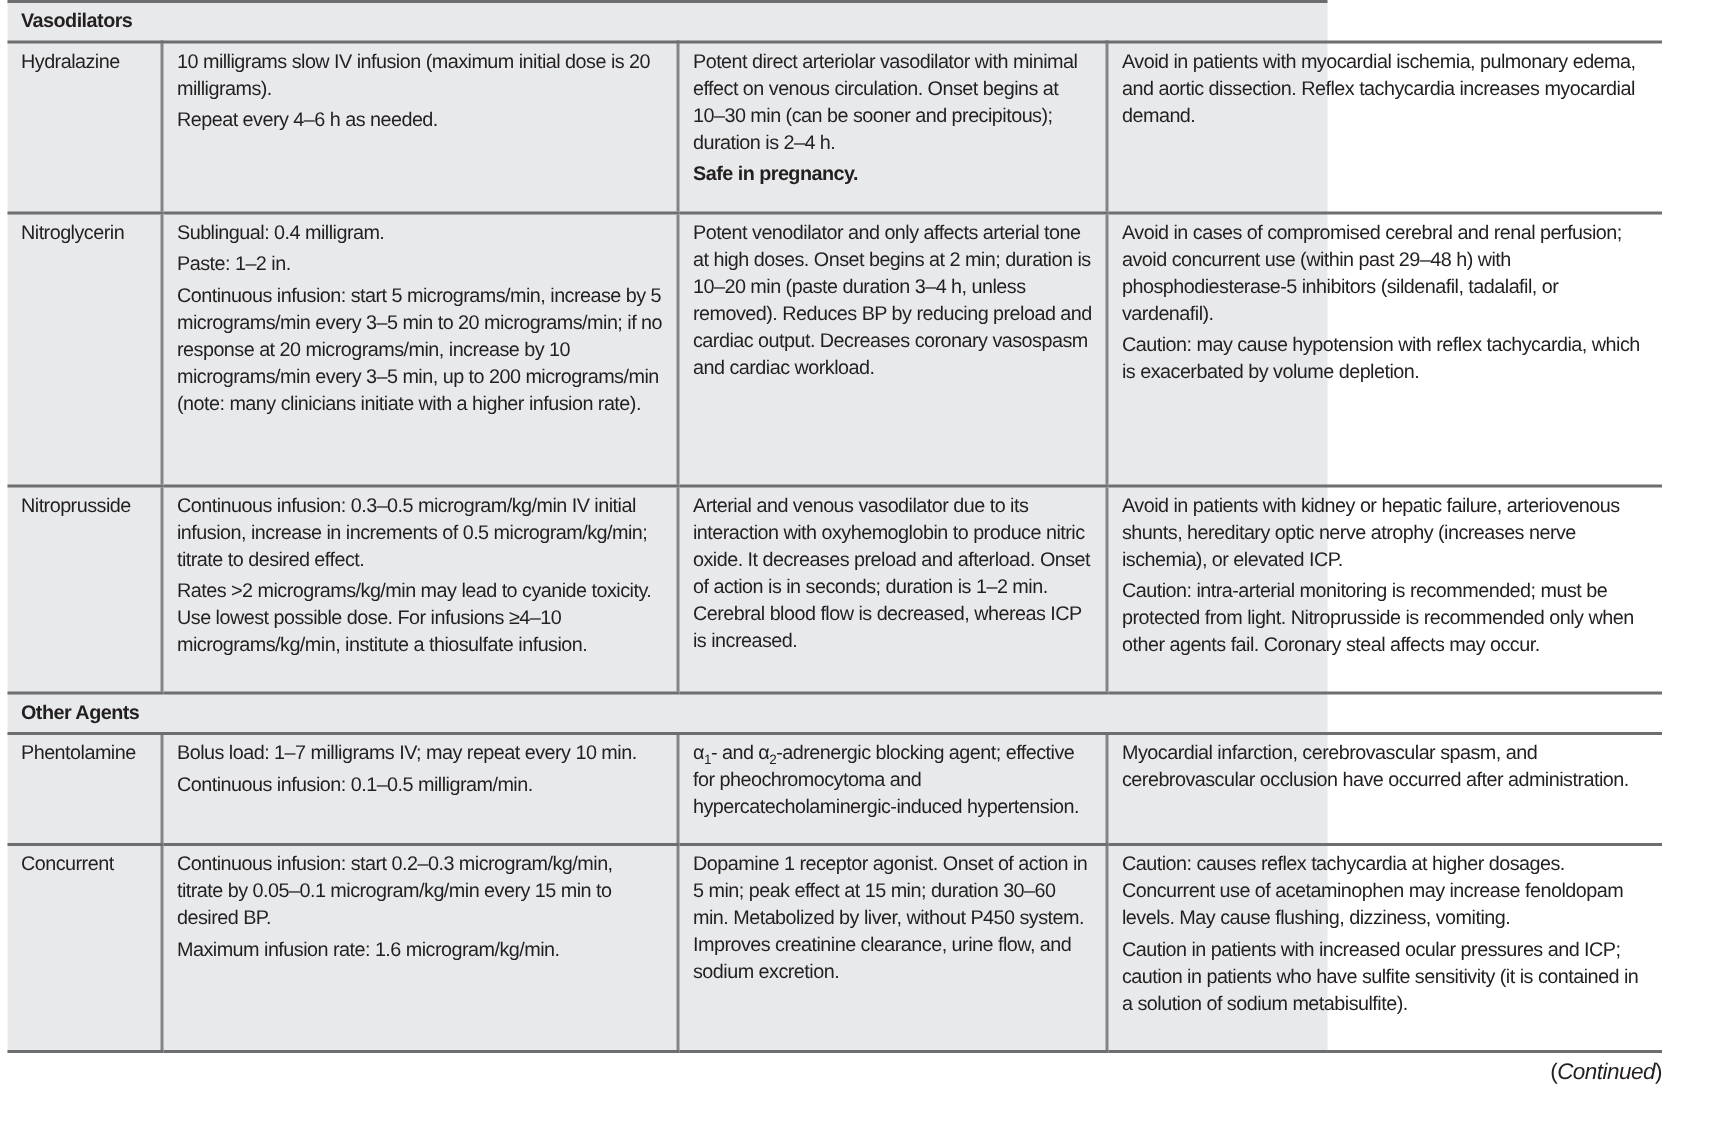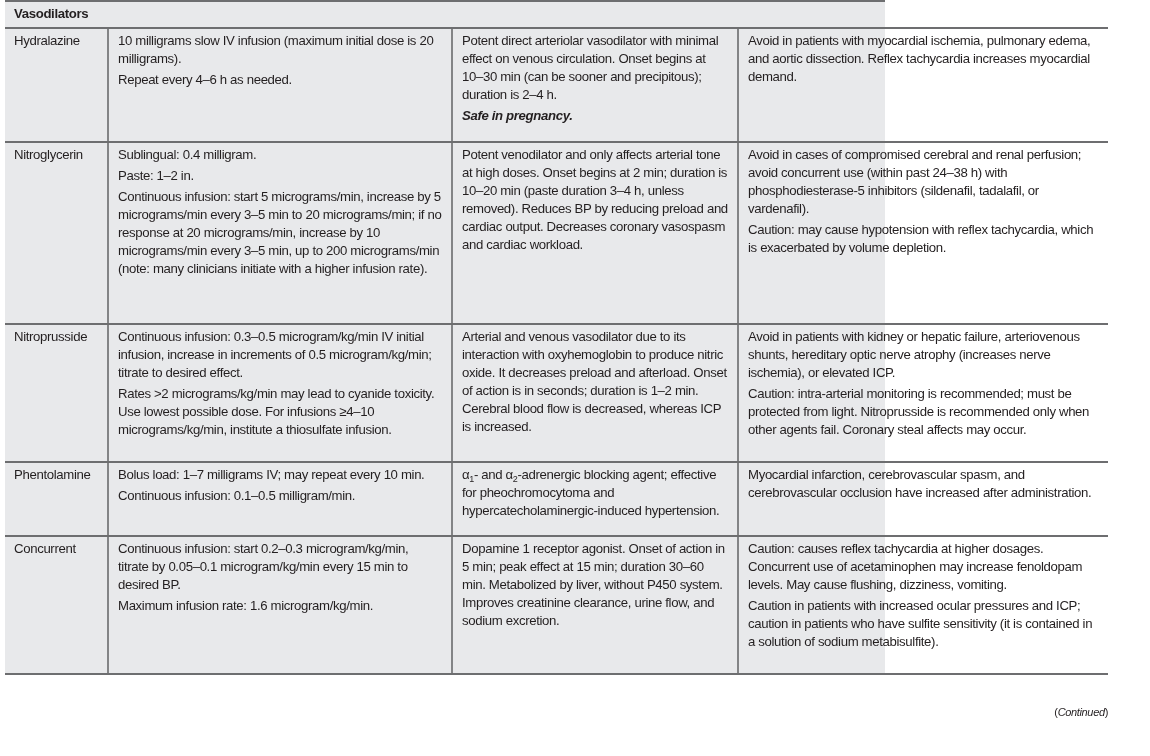--- a/index.html
+++ b/index.html
@@ -45,36 +45,35 @@
       height: 20px;
     }
     td p {
       margin: 0 0 3px 0;
     }
     td p:last-child {
       margin-bottom: 0;
     }
     .bold {
       font-weight: bold;
-      font-style: italic;
     }
     col.c1 { width: 103px; }
     col.c2 { width: 344px; }
     col.c3 { width: 286px; }
     col.c4 { width: 370px; }
     .row-hydralazine td { height: 106px; }
     .row-nitroglycerin td { height: 174px; margin-top: 24px; }
     .row-nitroprusside td { height: 130px; margin-top: 16px; }
     .row-phentolamine td { height: 66px; }
     .row-fenoldopam td { height: 130px; }
     .continued {
       position: absolute;
       right: 42px;
       top: 706px;
-      font-size: 11px;
+      font-size: 15px;
       letter-spacing: -0.35px;
     }
     .continued i { font-style: italic; }
     sub { font-size: 9px; vertical-align: -3px; line-height: 0; }
   </style>
 </head>
 <body>
 
 <div class="table-wrap">
   <table>
@@ -109,52 +108,55 @@
         <td>Nitroglycerin</td>
         <td>
           <p>Sublingual: 0.4 milligram.</p>
           <p>Paste: 1–2 in.</p>
           <p>Continuous infusion: start 5 micrograms/min, increase by 5 micrograms/min every 3–5 min to 20 micrograms/min; if no response at 20 micrograms/min, increase by 10 micrograms/min every 3–5 min, up to 200 micrograms/min (note: many clinicians initiate with a higher infusion rate).</p>
         </td>
         <td>
           <p>Potent venodilator and only affects arterial tone at high doses. Onset begins at 2 min; duration is 10–20 min (paste duration 3–4 h, unless removed). Reduces BP by reducing preload and cardiac output. Decreases coronary vasospasm and cardiac workload.</p>
         </td>
         <td>
-          <p>Avoid in cases of compromised cerebral and renal perfusion; avoid concurrent use (within past 24–38 h) with phosphodiesterase-5 inhibitors (sildenafil, tadalafil, or vardenafil).</p>
+          <p>Avoid in cases of compromised cerebral and renal perfusion; avoid concurrent use (within past 29–48 h) with phosphodiesterase-5 inhibitors (sildenafil, tadalafil, or vardenafil).</p>
           <p>Caution: may cause hypotension with reflex tachycardia, which is exacerbated by volume depletion.</p>
         </td>
       </tr>
 
       <tr class="row-nitroprusside">
         <td>Nitroprusside</td>
         <td>
           <p>Continuous infusion: 0.3–0.5 microgram/kg/min IV initial infusion, increase in increments of 0.5 microgram/kg/min; titrate to desired effect.</p>
           <p>Rates &gt;2 micrograms/kg/min may lead to cyanide toxicity. Use lowest possible dose. For infusions ≥4–10 micrograms/kg/min, institute a thiosulfate infusion.</p>
         </td>
         <td>
           <p>Arterial and venous vasodilator due to its interaction with oxyhemoglobin to produce nitric oxide. It decreases preload and afterload. Onset of action is in seconds; duration is 1–2 min. Cerebral blood flow is decreased, whereas ICP is increased.</p>
         </td>
         <td>
           <p>Avoid in patients with kidney or hepatic failure, arteriovenous shunts, hereditary optic nerve atrophy (increases nerve ischemia), or elevated ICP.</p>
           <p>Caution: intra-arterial monitoring is recommended; must be protected from light. Nitroprusside is recommended only when other agents fail. Coronary steal affects may occur.</p>
         </td>
       </tr>
 
+      <tr class="section">
+        <td colspan="4">Other Agents</td>
+      </tr>
 
       <tr class="row-phentolamine">
         <td>Phentolamine</td>
         <td>
           <p>Bolus load: 1–7 milligrams IV; may repeat every 10 min.</p>
           <p>Continuous infusion: 0.1–0.5 milligram/min.</p>
         </td>
         <td>
           <p><span>α</span><sub>1</sub><span>- and α</span><sub>2</sub><span>-adrenergic blocking agent; effective for pheochromocytoma and hypercatecholaminergic-induced hypertension.</span></p>
         </td>
         <td>
-          <p>Myocardial infarction, cerebrovascular spasm, and cerebrovascular occlusion have increased after administration.</p>
+          <p>Myocardial infarction, cerebrovascular spasm, and cerebrovascular occlusion have occurred after administration.</p>
         </td>
       </tr>
 
       <tr class="row-fenoldopam">
         <td>Concurrent</td>
         <td>
           <p>Continuous infusion: start 0.2–0.3 microgram/kg/min, titrate by 0.05–0.1 microgram/kg/min every 15 min to desired BP.</p>
           <p>Maximum infusion rate: 1.6 microgram/kg/min.</p>
         </td>
         <td>

